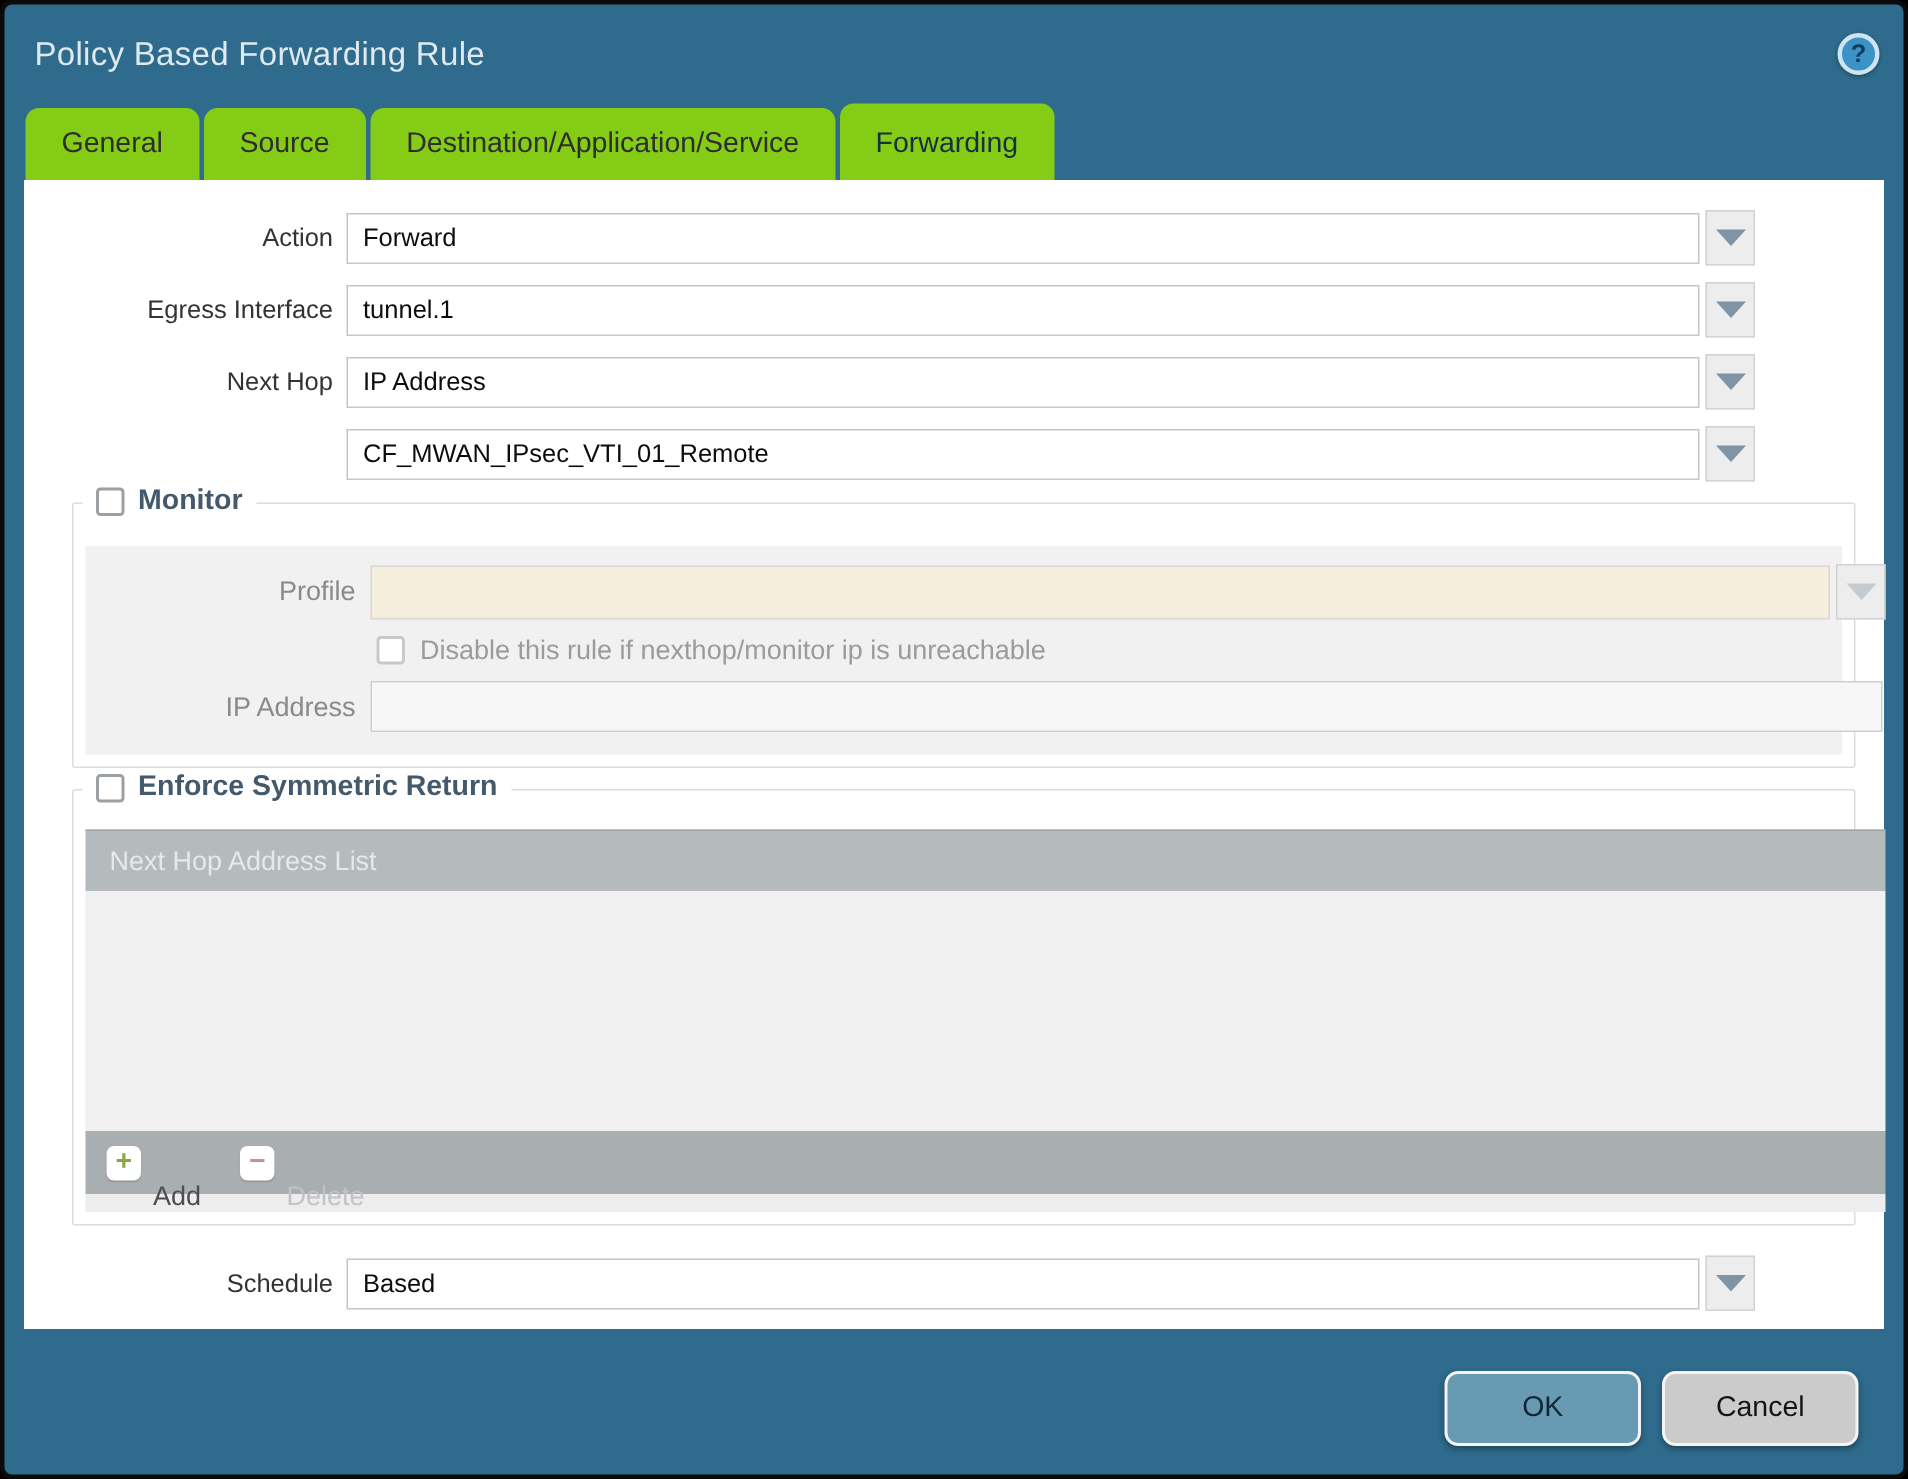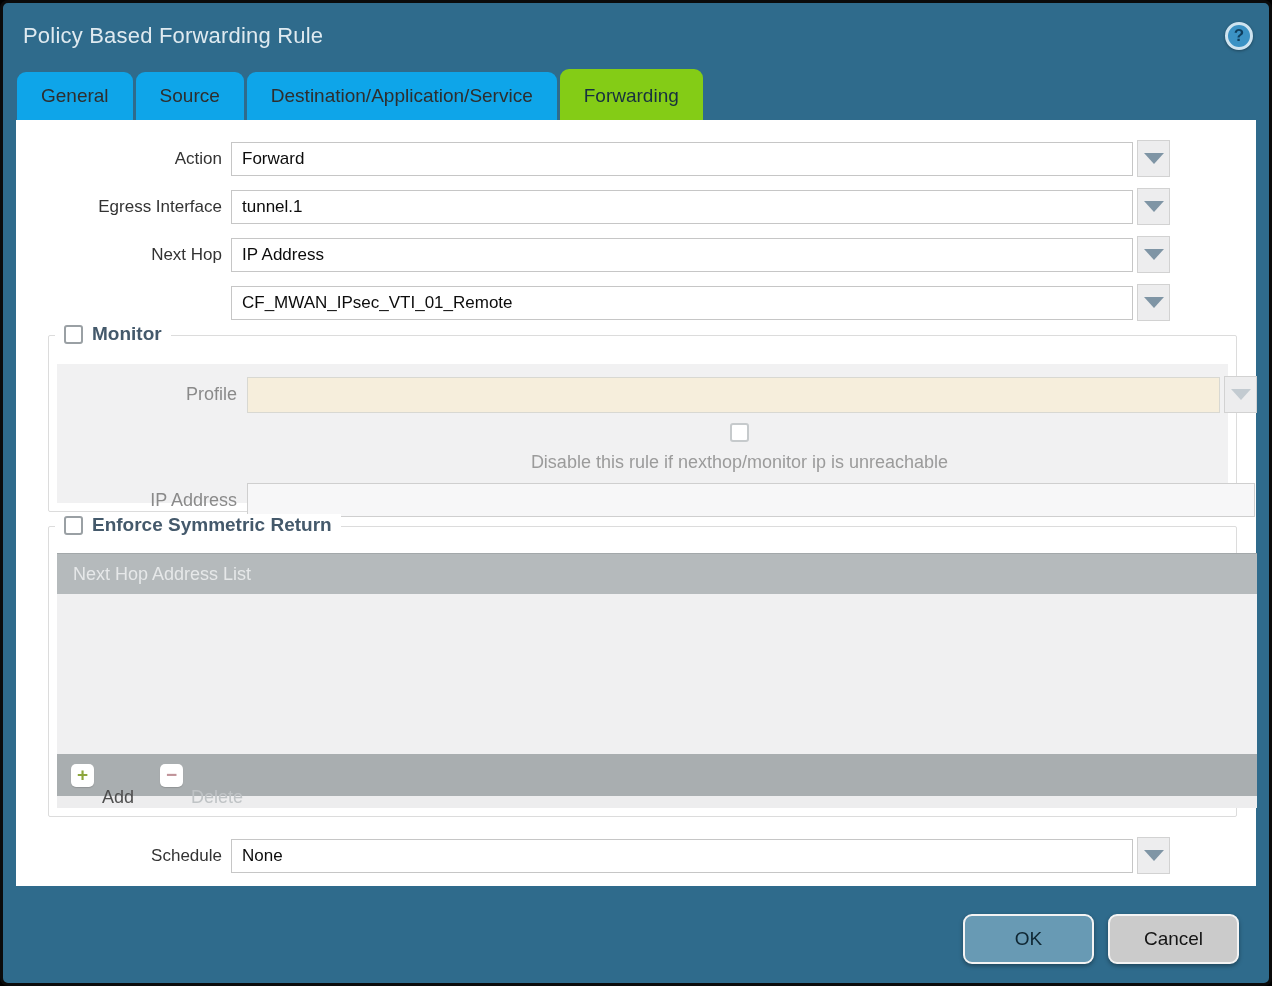--- a/index.html
+++ b/index.html
@@ -20,21 +20,21 @@
     width:28px; height:28px; border-radius:50%;
     background:#3b92c4; border:3px solid #cfe4f0;
     color:#0e3e5e; font-weight:bold; font-size:17px;
     display:flex; align-items:center; justify-content:center;
     box-shadow:0 1px 3px rgba(0,0,0,.35);
     cursor:pointer;
   }
   
   .tabs { display:flex; gap:3px; padding-left:14px; align-items:flex-end; height:51px; }
   .tab {
-    background:#0ea5e9; color:#2e2e2e; font-size:19px;
+    background:#84cc16; color:#2e2e2e; font-size:19px;
     padding:0 24px; height:48px; line-height:48px;
     border-radius:9px 9px 0 0; white-space:nowrap; cursor:pointer;
   }
   .tab.active { background:#84cc16; color:#17303f; height:51px; line-height:54px; }
   
   .content { background:#fff; margin:0 13px; height:766px; padding-top:20px; }
   .row { display:flex; align-items:center; margin-bottom:11px; }
   .row-label { width:215px; text-align:right; padding-right:9px; font-size:17px; color:#333; flex:none; }
   .field {
     height:34px; border:1px solid #c6c6c6; background:#fff;
@@ -53,21 +53,21 @@
   .checkbox { width:19px; height:19px; border:2px solid #9aa0a4; border-radius:3px; background:#fff; flex:none; cursor:pointer; }
   .checkbox.dim { border-color:#c6cacc; cursor:default; }
   .group-title { font-size:19px; font-weight:bold; color:#44596b; }
   
   .group.monitor { height:177px; padding:28px 8px 8px 8px; }
   .monitor-panel { background:#f1f1f2; height:100%; padding:12px 0; }
   .m-row { display:flex; align-items:center; margin-bottom:10px; }
   .m-label { width:190px; text-align:right; padding-right:10px; font-size:18px; color:#8a8a8a; flex:none; }
   .profile-field { height:36px; width:973px; background:#f6eedc; border:1px solid #d8d8d2; flex:none; }
   .ip-field { height:34px; width:1008px; background:#f7f7f8; border:1px solid #cfcfcf; flex:none; }
-  .disable-row { display:flex; align-items:center; gap:10px; margin-left:194px; margin-bottom:10px;flex-direction:column; }
+  .disable-row { display:flex; align-items:center; gap:10px; margin-left:194px; margin-bottom:10px; }
   .disable-label { font-size:18px; color:#9b9b9b; }
   
   .group.symret { height:291px; padding:26px 12px 10px 8px; }
   .nh-table { width:1200px; }
   .nh-header { height:41px; background:#b5babc; border-top:1px solid #a3a8aa; display:flex; align-items:center; padding-left:16px; font-size:18px; color:#e6e8e9; }
   .nh-body { height:160px; background:#f0f0f1; }
   .nh-footer { height:42px; background:#a9aeb0; display:flex; align-items:center; padding-left:14px; }
   .nh-strip { height:12px; background:#ededee; }
   .toolbtn { display:flex; align-items:center; gap:8px; margin-right:26px; cursor:pointer; }
   .badge { width:23px; height:23px; background:#fff; border-radius:5px; display:flex; align-items:center; justify-content:center; font-size:19px; font-weight:bold; box-shadow:0 1px 1px rgba(0,0,0,.15); }
@@ -196,21 +196,21 @@
             <span class="toolbtn-label">Delete</span>
           </div>
         </div>
         <div class="nh-strip"></div>
       </div>
     </div>
 
     <div class="row schedule-row">
       <div class="row-label">Schedule</div>
       <div class="field">
-        <span>None</span>
+        <span>Based</span>
       </div>
       <div class="dd-btn">
         <span class="dd-arrow"></span>
       </div>
     </div>
 
   </div>
 
   <div class="footer">
     <div class="btn ok">OK</div>

